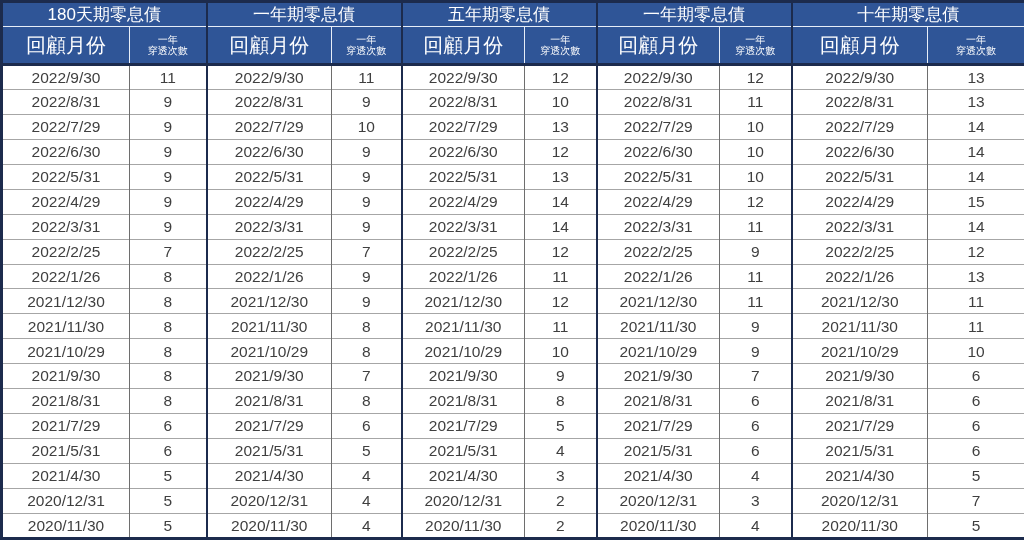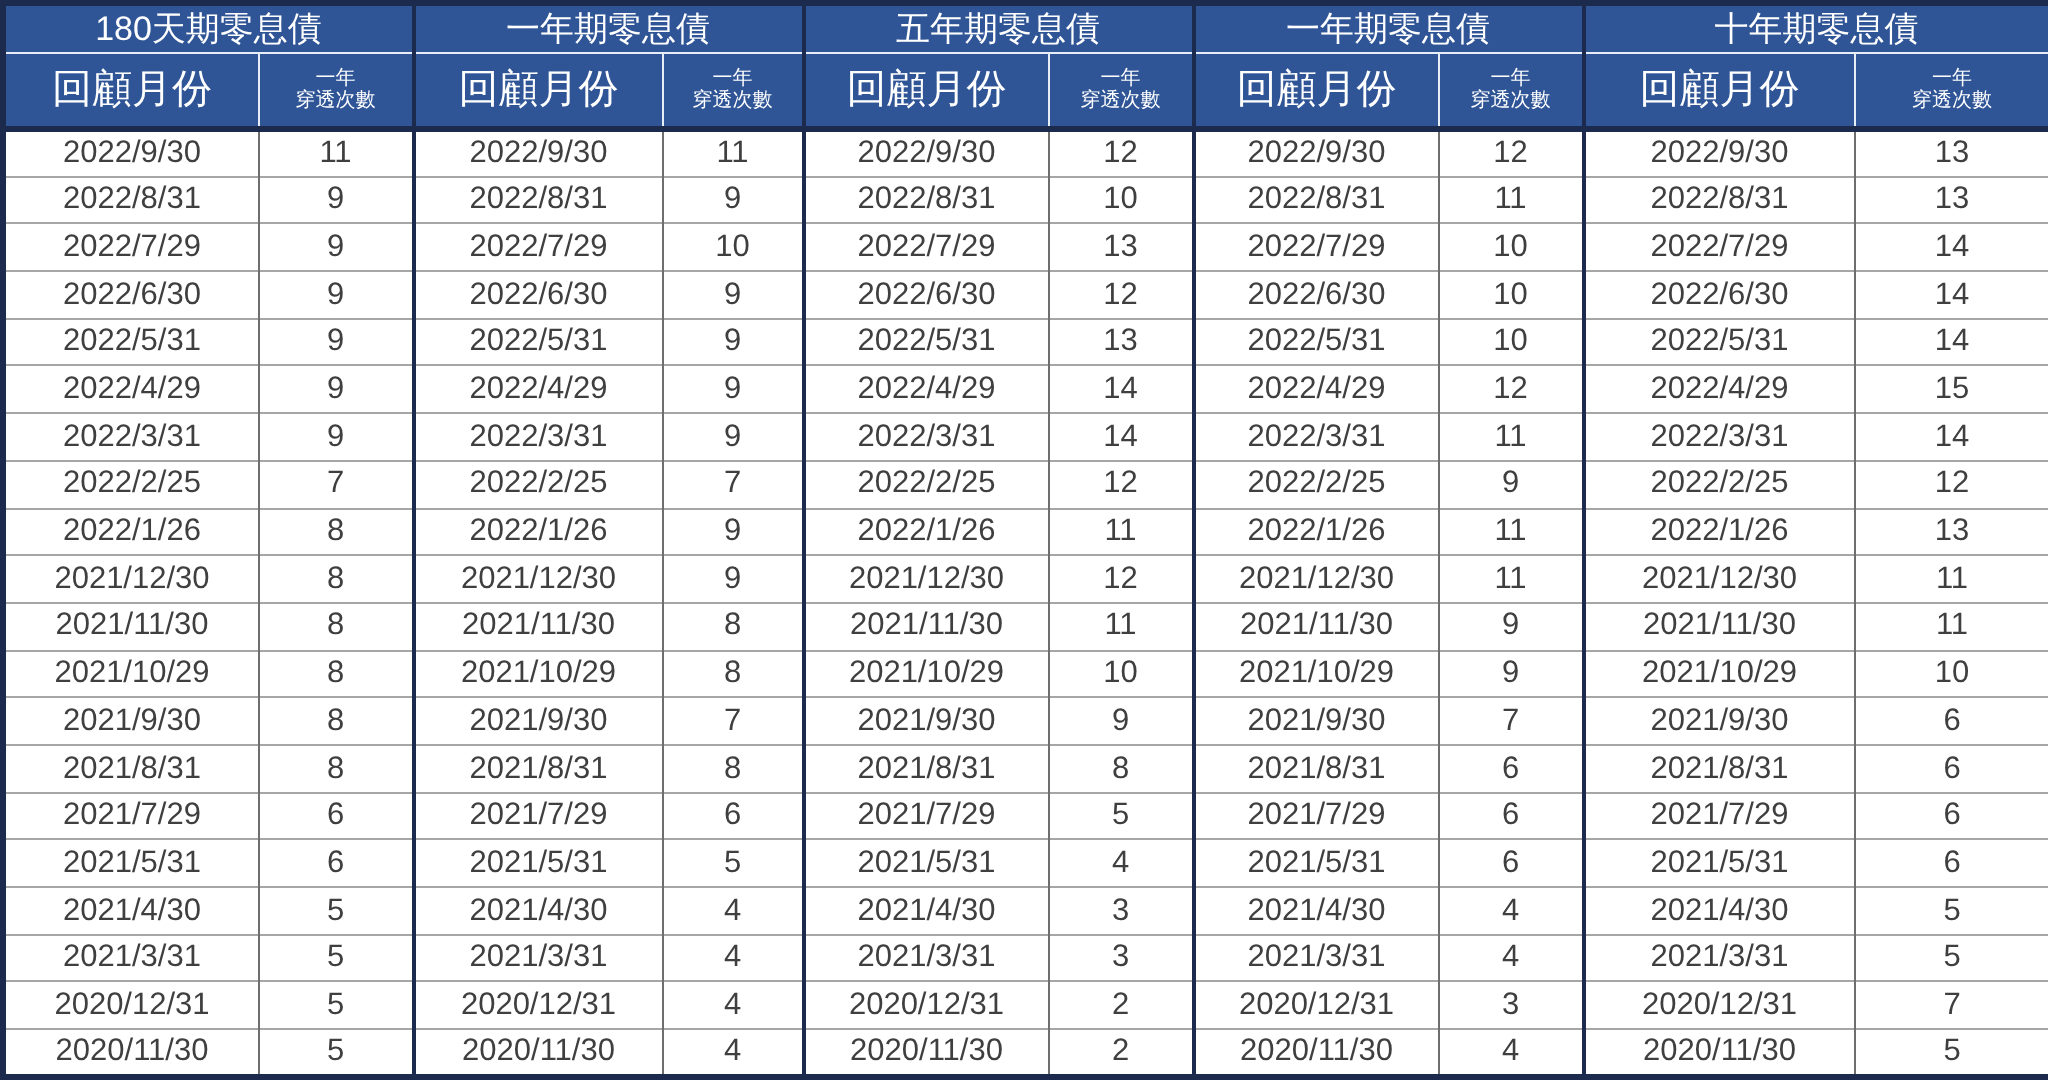--- a/index.html
+++ b/index.html
@@ -274,32 +274,20 @@
         <td class="date gs">2021/4/30</td>
         <td class="count">4</td>
         <td class="date gs">2021/4/30</td>
         <td class="count">3</td>
         <td class="date gs">2021/4/30</td>
         <td class="count">4</td>
         <td class="date gs">2021/4/30</td>
         <td class="count">5</td>
       </tr>
       <tr>
-        <td class="date">2021/3/31</td>
-        <td class="count">5</td>
-        <td class="date gs">2021/3/31</td>
-        <td class="count">4</td>
-        <td class="date gs">2021/3/31</td>
-        <td class="count">3</td>
-        <td class="date gs">2021/3/31</td>
-        <td class="count">4</td>
-        <td class="date gs">2021/3/31</td>
-        <td class="count">5</td>
-      </tr>
-      <tr>
         <td class="date">2020/12/31</td>
         <td class="count">5</td>
         <td class="date gs">2020/12/31</td>
         <td class="count">4</td>
         <td class="date gs">2020/12/31</td>
         <td class="count">2</td>
         <td class="date gs">2020/12/31</td>
         <td class="count">3</td>
         <td class="date gs">2020/12/31</td>
         <td class="count">7</td>

